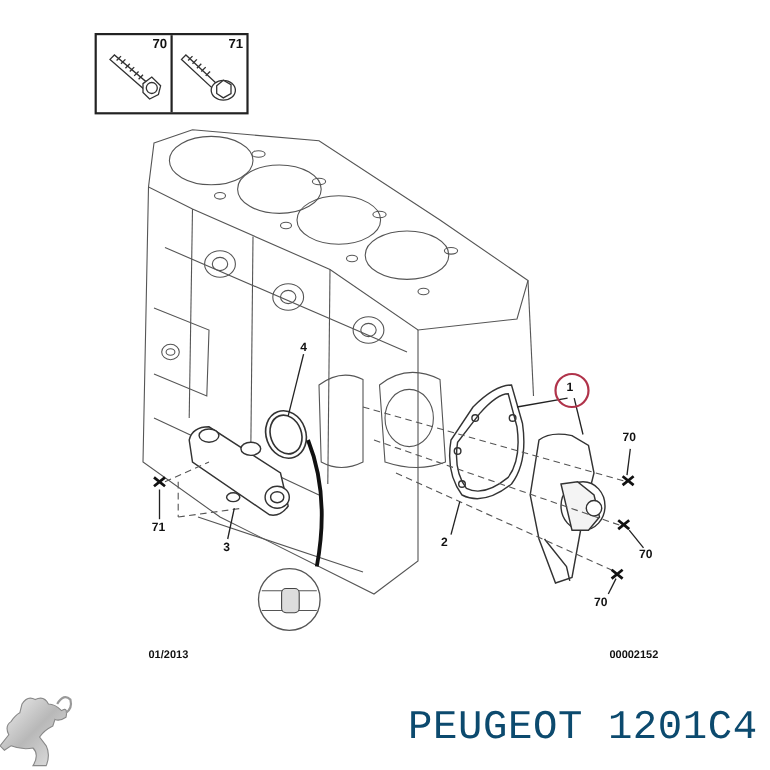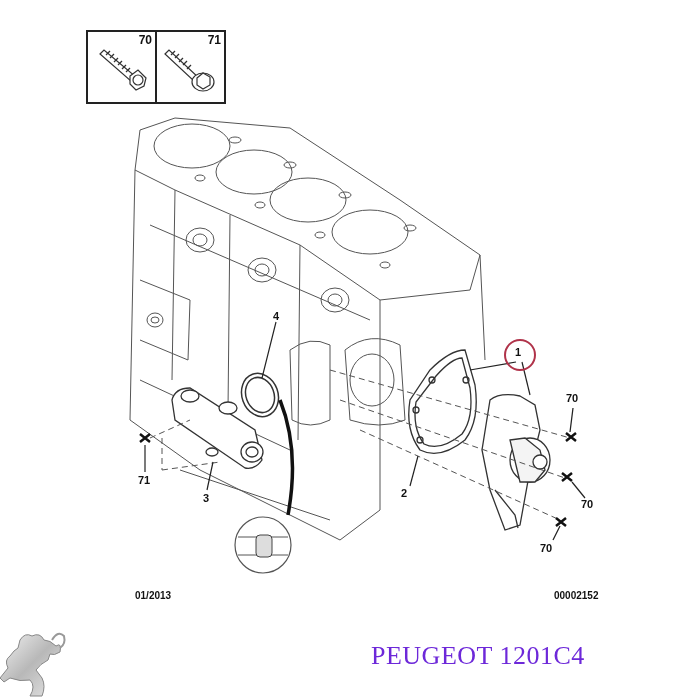--- a/index.html
+++ b/index.html
@@ -4,21 +4,21 @@
   <style>
     html, body { margin: 0; padding: 0; background: #ffffff; }
     body { width: 700px; height: 700px; position: relative; overflow: hidden; font-family: "Liberation Sans", sans-serif; }
     .bolt-box { position: absolute; left: 86px; top: 30px; width: 136px; height: 70px; border: 2px solid #222; border-left-width: 2px; }
     .bolt-cell { position: absolute; top: 0; height: 70px; width: 67px; }
     .bolt-cell.c1 { left: 0; border-right: 2px solid #222; }
     .bolt-cell.c2 { left: 69px; }
     .bolt-num { position: absolute; top: 1px; right: 3px; font-weight: bold; font-size: 12px; color: #111; font-family: "Liberation Sans", sans-serif; }
     .callout { position: absolute; font-weight: bold; font-size: 11px; color: #111; font-family: "Liberation Sans", sans-serif; }
     .footer-code { position: absolute; font-weight: bold; font-size: 10px; color: #111; font-family: "Liberation Sans", sans-serif; }
-    .brand-title { position: absolute; left: 371px; top: 641px; font-size: 26px; color: #6d28d9; letter-spacing: 0.5px; font-family: Liberation Serif, serif; }
+    .brand-title { position: absolute; left: 371px; top: 641px; font-size: 37px; color: #0c4a6e; letter-spacing: 0.5px; font-family: Liberation Mono, monospace; }
     svg { position: absolute; left: 0; top: 0; }
   </style>
 </head>
 <body>
 
 <div class="bolt-box">
   <div class="bolt-cell c1">
     <span class="bolt-num">70</span>
     <svg width="67" height="70">
       <g stroke="#333" stroke-width="1.2" fill="#fff">

